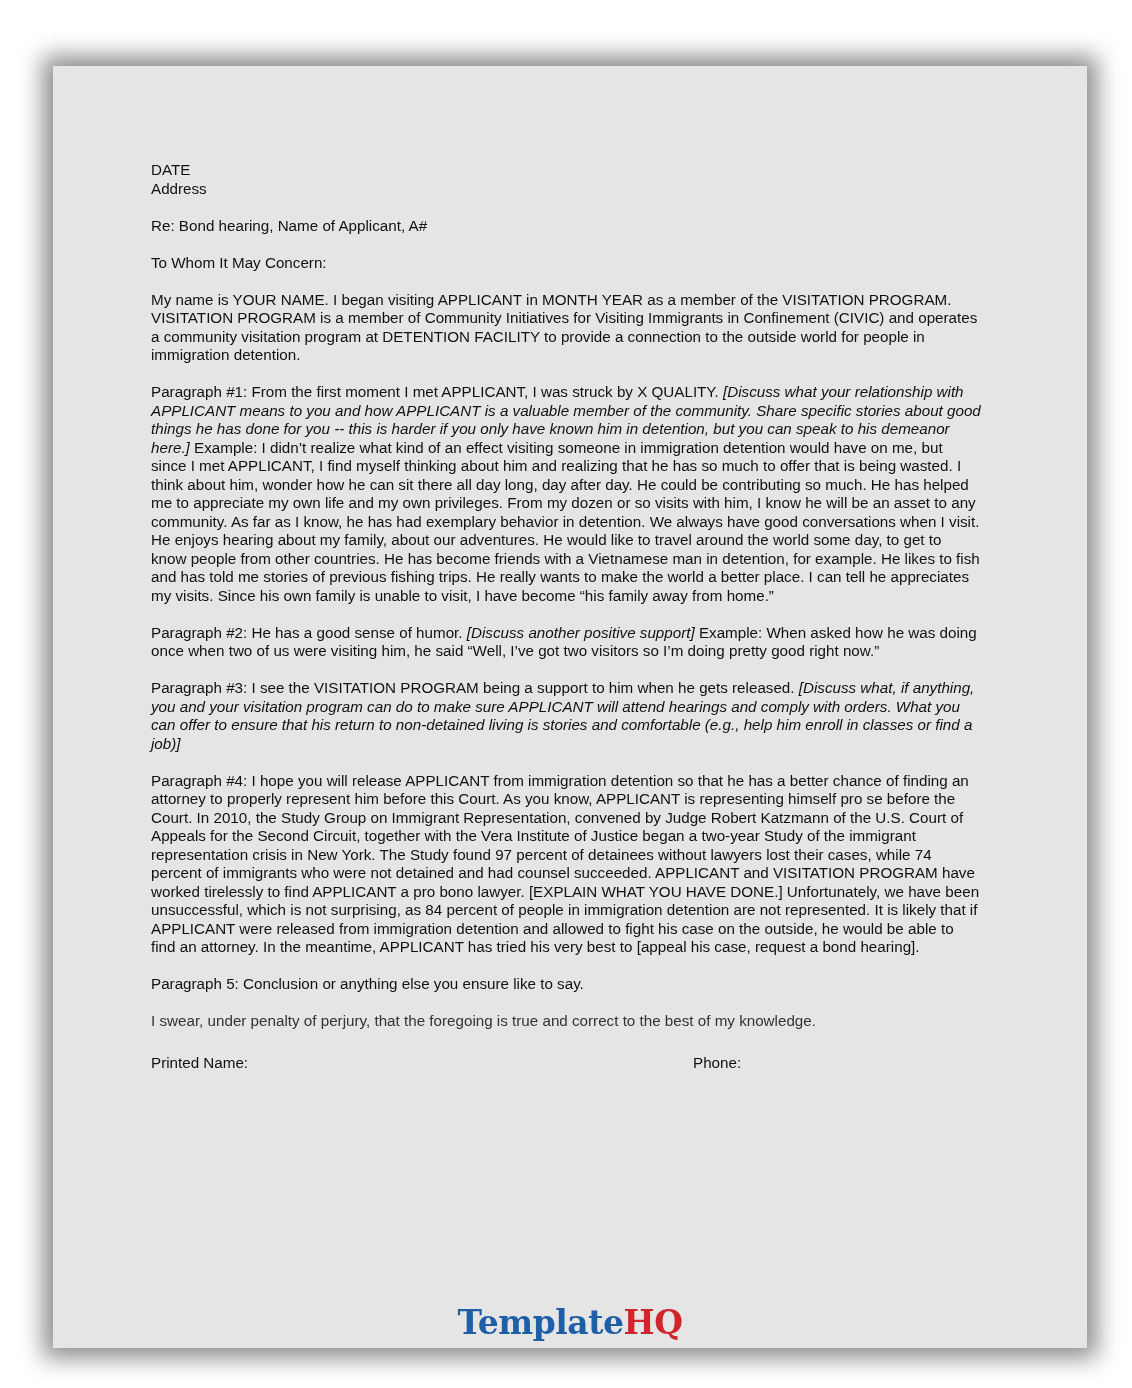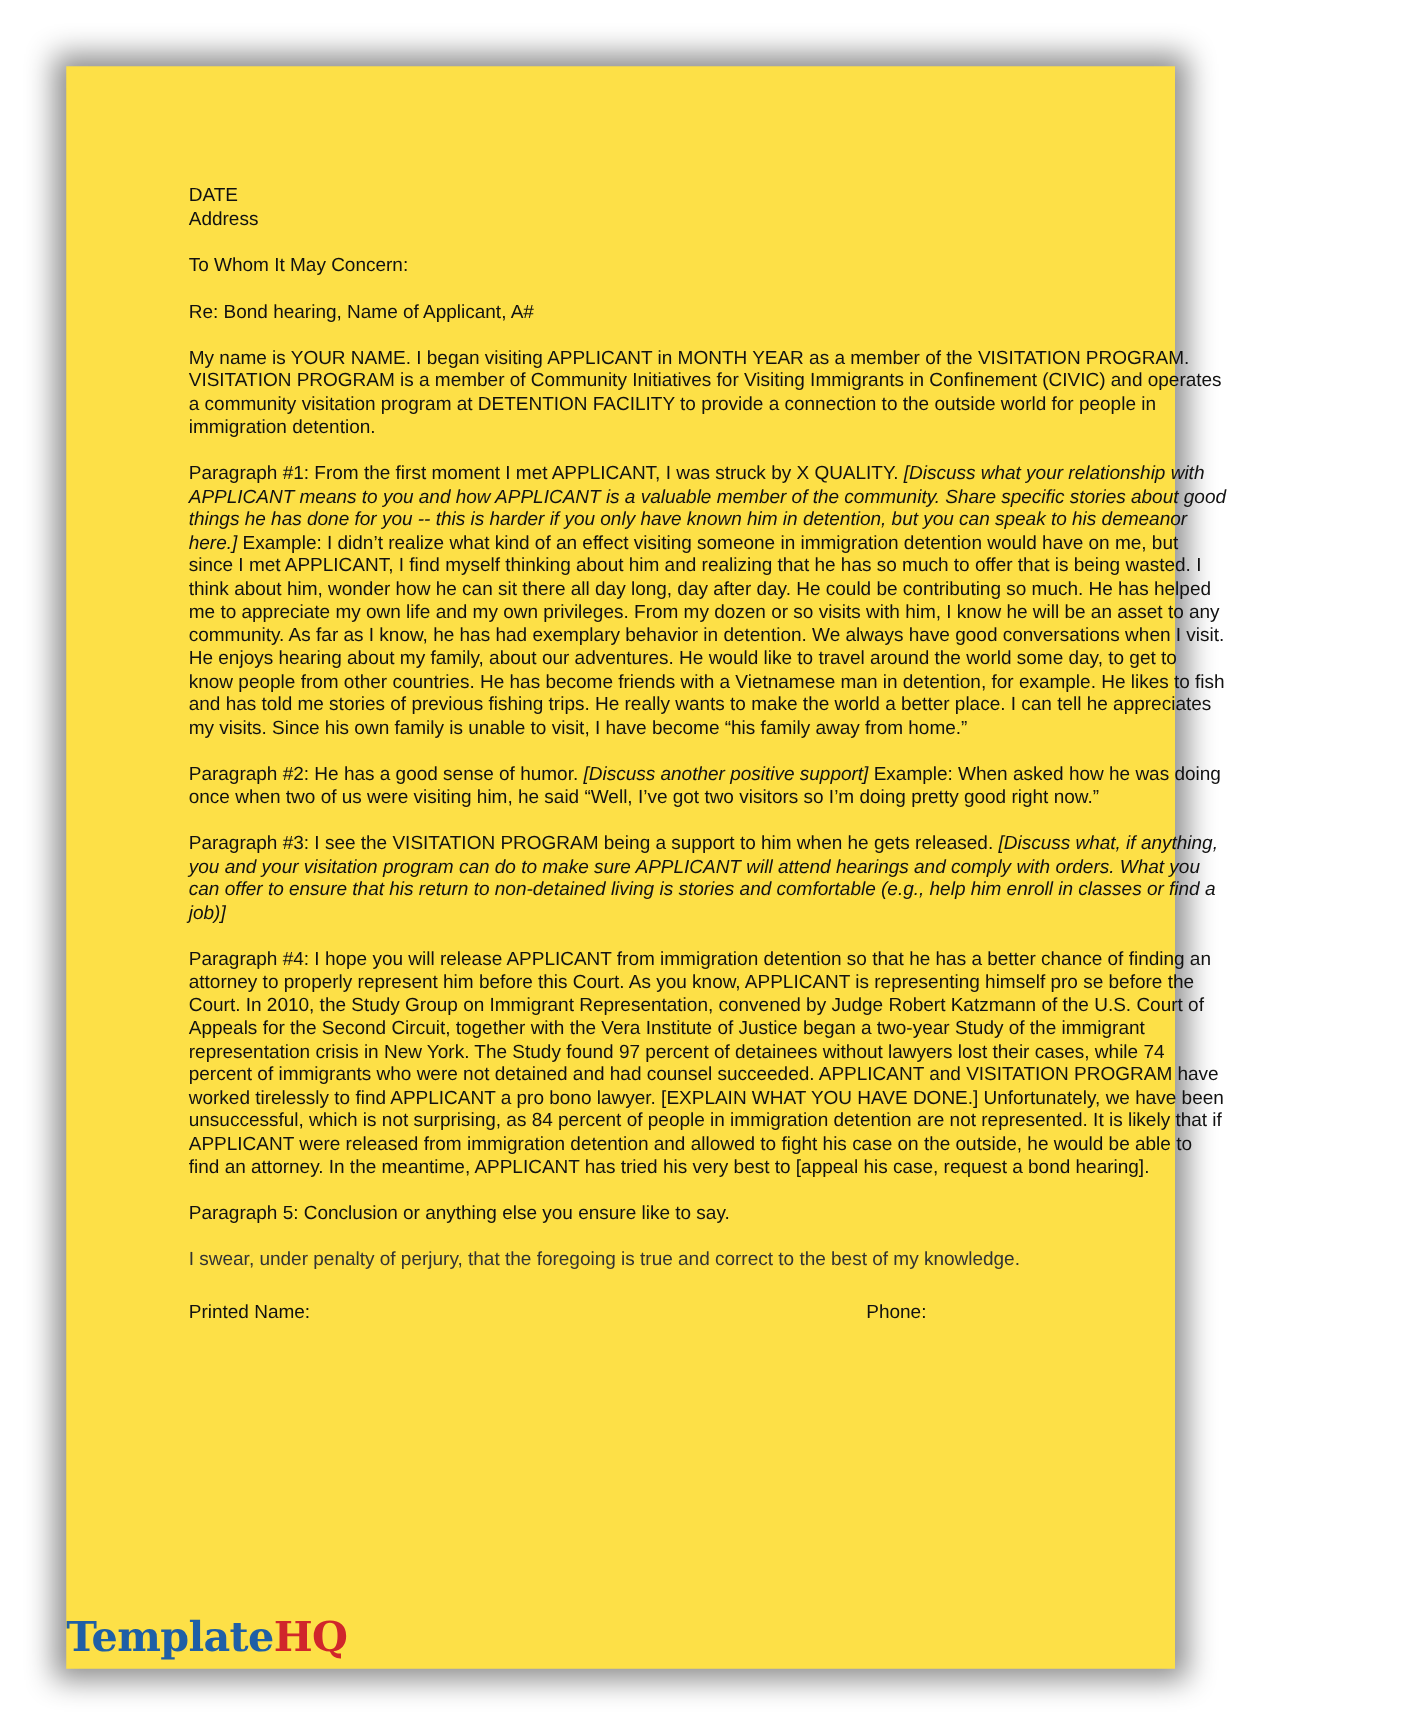--- a/index.html
+++ b/index.html
@@ -5,23 +5,23 @@
   html, body { margin: 0; padding: 0; }
   body {
     width: 1132px; height: 1388px;
     background: #ffffff;
     position: relative;
     overflow: hidden;
     font-family: "Liberation Sans", sans-serif;
   }
   .page {
     position: absolute;
-    left: 53px; top: 53px;
-    width: 887px; height: 1282px;
-    background: #fde047;
+    left: 53px; top: 66px;
+    width: 1034px; height: 1282px;
+    background: #e5e5e5;
     box-shadow: 0 0 22px 10px rgba(0,0,0,0.45);
   }
   .content {
     position: absolute;
     left: 98px; top: 95px;
     width: 830px;
     font-size: 15.2px;
     line-height: 18.5px;
     color: #111111;
   }
@@ -39,41 +39,41 @@
   .line {
     display: inline-block;
     vertical-align: baseline;
     border-bottom: 1px solid #333;
     height: 14px;
   }
   .logo {
     position: absolute;
     left: 0; right: 0;
     top: 1237px;
-    text-align: left;
+    text-align: center;
     font-family: "DejaVu Serif", serif;
     font-weight: bold;
     font-size: 33px;
     letter-spacing: -0.5px;
     line-height: 40px;
   }
   .logo .a { color: #1f5fa6; }
   .logo .b { color: #d0262b; }
 </style>
 </head>
 <body>
 
 <div class="page">
   <div class="content">
     <p class="tight">DATE</p>
     <p>Address</p>
 
+    <p>Re: Bond hearing, Name of Applicant, A#</p>
+
     <p>To Whom It May Concern:</p>
-
-    <p>Re: Bond hearing, Name of Applicant, A#</p>
 
     <p>My name is YOUR NAME. I began visiting APPLICANT in MONTH YEAR as a member of the VISITATION PROGRAM. VISITATION PROGRAM is a member of Community Initiatives for Visiting Immigrants in Confinement (CIVIC) and operates a community visitation program at DETENTION FACILITY to provide a connection to the outside world for people in immigration detention.</p>
 
     <p><span>Paragraph #1: From the first moment I met APPLICANT, I was struck by X QUALITY. </span><em>[Discuss what your relationship with APPLICANT means to you and how APPLICANT is a valuable member of the community. Share specific stories about good things he has done for you -- this is harder if you only have known him in detention, but you can speak to his demeanor here.]</em><span> Example: I didn’t realize what kind of an effect visiting someone in immigration detention would have on me, but since I met APPLICANT, I find myself thinking about him and realizing that he has so much to offer that is being wasted. I think about him, wonder how he can sit there all day long, day after day. He could be contributing so much. He has helped me to appreciate my own life and my own privileges.  From my dozen or so visits with him, I know he will be an asset to any community.  As far as I know, he has had exemplary behavior in detention.  We always have good conversations when I visit. He enjoys hearing about my family, about our adventures. He would like to travel around the world some day, to get to know people from other countries. He has become friends with a Vietnamese man in detention, for example. He likes to fish and has told me stories of previous fishing trips. He really wants to make the world a better place. I can tell he appreciates my visits. Since his own family is unable to visit, I have become “his family away from home.”</span></p>
 
     <p><span>Paragraph #2: He has a good sense of humor. </span><em>[Discuss another positive support]</em><span> Example: When asked how he was doing once when two of us were visiting him, he said “Well, I’ve got two visitors so I’m doing pretty good right now.”</span></p>
 
     <p><span>Paragraph #3: I see the VISITATION PROGRAM being a support to him when he gets released. </span><em>[Discuss what, if anything, you and your visitation program can do to make sure APPLICANT will attend hearings and comply with orders. What you can offer to ensure that his return to non-detained living is stories and comfortable (e.g., help him enroll in classes or find a job)]</em></p>
 
     <p>Paragraph #4: I hope you will release APPLICANT from immigration detention so that he has a better chance of finding an attorney to properly represent him before this Court.  As you know, APPLICANT is representing himself pro se before the Court. In 2010, the Study Group on Immigrant Representation, convened by Judge Robert Katzmann of the U.S. Court of Appeals for the Second Circuit, together with the Vera Institute of Justice began a two-year Study of the immigrant representation crisis in New York. The Study found 97 percent of detainees without lawyers lost their cases, while 74 percent of immigrants who were not detained and had counsel succeeded.  APPLICANT and VISITATION PROGRAM have worked tirelessly to find APPLICANT a pro bono lawyer. [EXPLAIN WHAT YOU HAVE DONE.]  Unfortunately, we have been unsuccessful, which is not surprising, as 84 percent of people in immigration detention are not represented.  It is likely that if APPLICANT were released from immigration detention and allowed to fight his case on the outside, he would be able to find an attorney.  In the meantime, APPLICANT has tried his very best to [appeal his case, request a bond hearing].</p>

